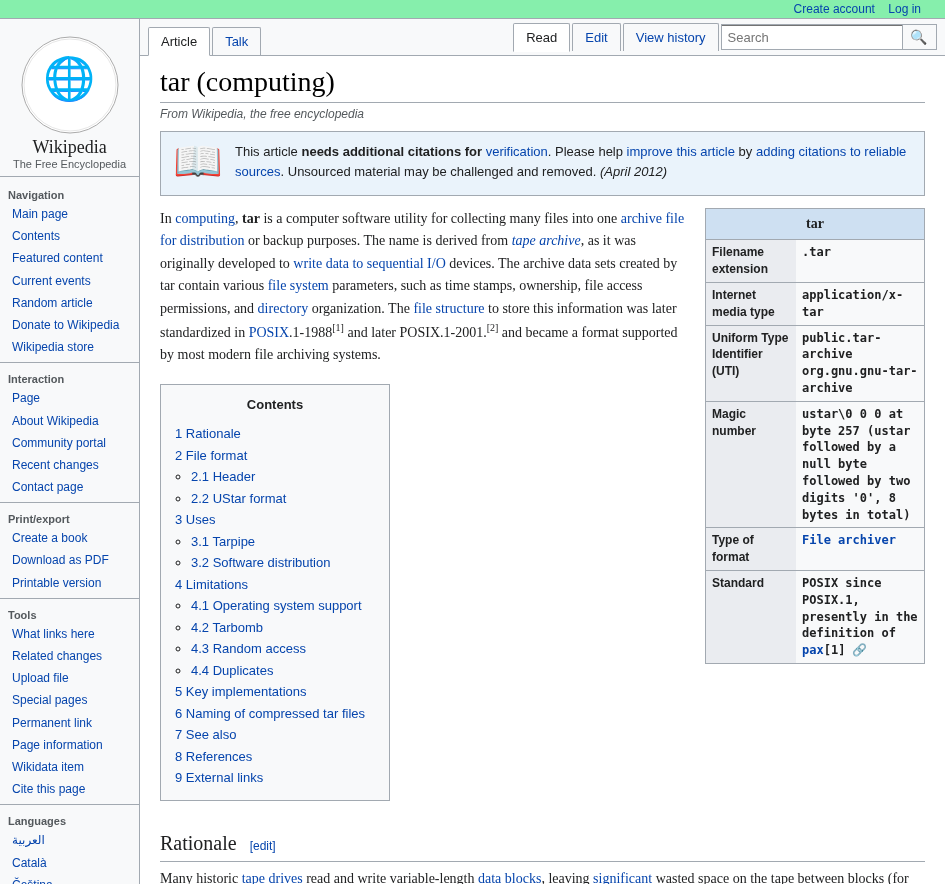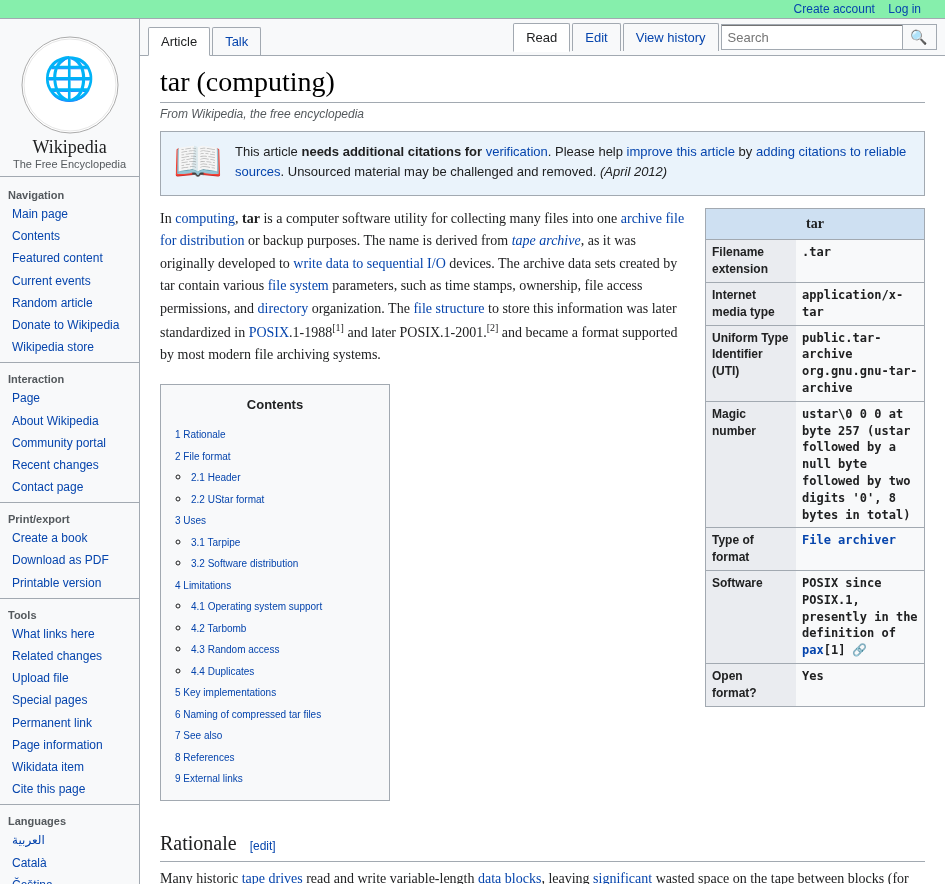--- a/index.html
+++ b/index.html
@@ -287,21 +287,21 @@
       padding: 0;
     }
 
     .toc-list li {
       margin: 2px 0;
       line-height: 1.5;
     }
 
     .toc-list li a {
       color: #0645ad;
-      font-size: 10px;
+      font-size: 13px;
     }
 
     .toc-sub {
       padding-left: 16px;
     }
 
     
     .section-heading {
       font-family: 'Linux Libertine', Georgia, serif;
       font-size: 20px;
@@ -442,26 +442,22 @@
             </tr>
             <tr>
               <td class="label">Magic number</td>
               <td class="value"><span style="font-family:monospace">ustar\0 0 0</span> at byte 257 (<span style="font-family:monospace">ustar</span> followed by a null byte followed by two digits '0', 8 bytes in total)</td>
             </tr>
             <tr>
               <td class="label">Type of format</td>
               <td class="value"><a href="#">File archiver</a></td>
             </tr>
             <tr>
-              <td class="label">Software</td>
+              <td class="label">Standard</td>
               <td class="value">POSIX since POSIX.1, presently in the definition of <a href="#">pax</a>[1] 🔗</td>
-            </tr>
-            <tr>
-              <td class="label">Open format?</td>
-              <td class="value">Yes</td>
             </tr>
           </tbody>
             </table>
         </div>
 
         
         <p>
           In <a href="#">computing</a>, <b>tar</b> is a computer software utility for collecting many files into one
           <a href="#">archive file for distribution</a> or backup purposes. The name is derived from <a href="#"><i>tape archive</i></a>, as it was originally developed to <a href="#">write data to sequential</a> <a href="#">I/O</a> devices. The archive data sets created by tar contain various <a href="#">file system</a> parameters, such as time stamps, ownership, file access permissions, and <a href="#">directory</a> organization. The <a href="#">file structure</a> to store this information was later standardized in <a href="#">POSIX</a>.1-1988<sup>[1]</sup> and later POSIX.1-2001.<sup>[2]</sup> and became a format supported by most modern file archiving systems.
         </p>

